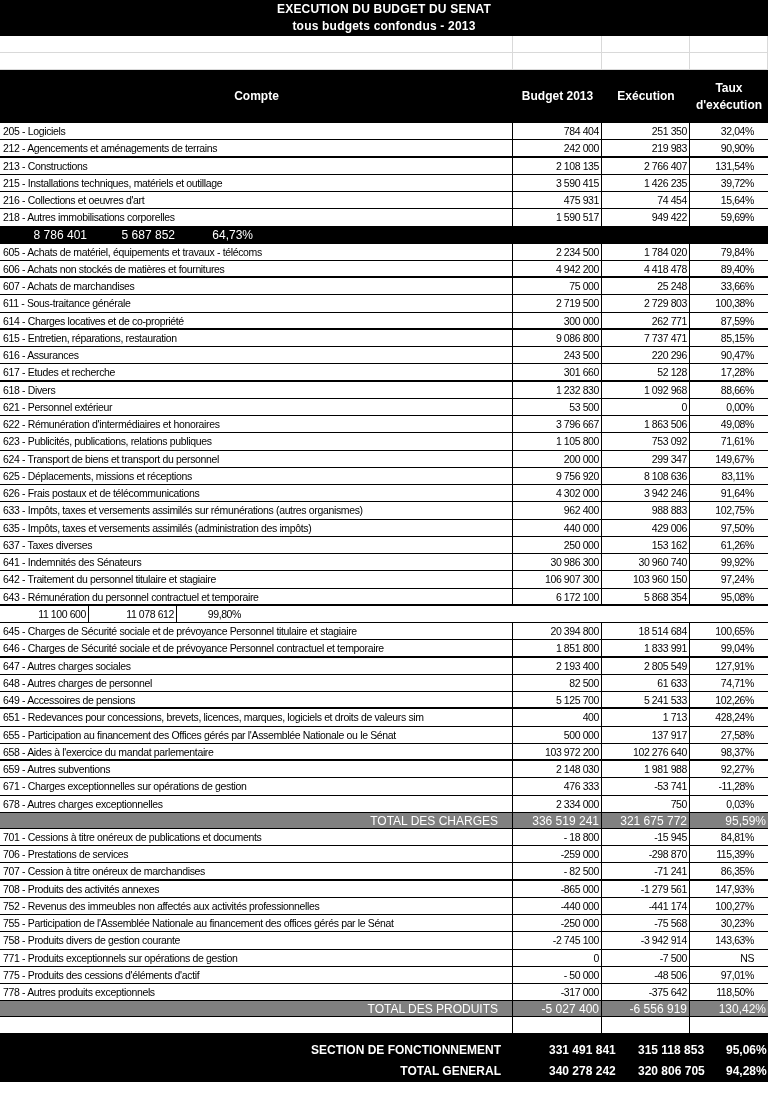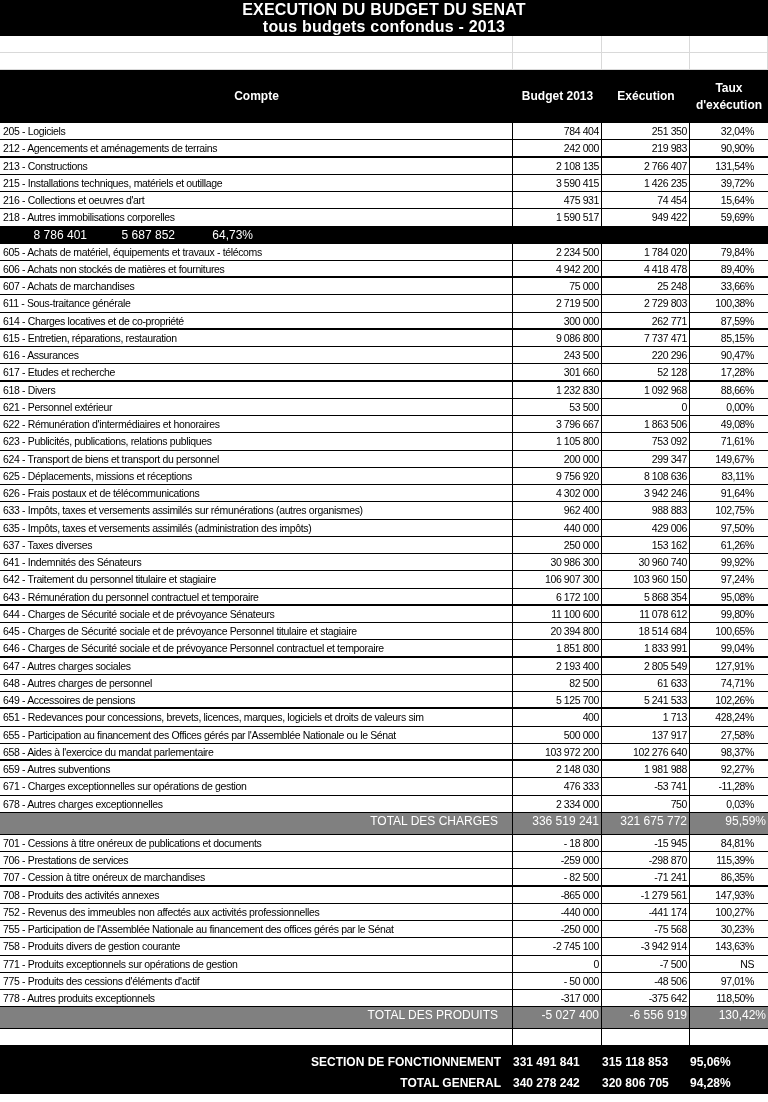--- a/index.html
+++ b/index.html
@@ -1,48 +1,48 @@
 <!DOCTYPE html>
 <html><head>
 <meta charset="utf-8">
 <style>
   html, body { margin: 0; padding: 0; background: #ffffff; }
   body { width: 768px; height: 1102px; overflow: hidden; font-family: "Liberation Sans", sans-serif; color: #000; }
-  .title-block { background: #000; color: #fff; height: 36px; text-align: center; font-size: 16px; font-weight: bold; line-height: 17px; padding-top: 1px; box-sizing: border-box; }
+  .title-block { background: #000; color: #fff; height: 36px; text-align: center; font-size: 12px; font-weight: bold; line-height: 17px; padding-top: 1px; box-sizing: border-box; }
   .title-block div { letter-spacing: 0.2px; }
   .blank-row { display: flex; height: 17px; border-bottom: 1px solid #d9d9d9; box-sizing: border-box; }
   .blank-row .c { border-right: 1px solid #d9d9d9; box-sizing: border-box; }
   .col-label { width: 513px; }
   .col-b { width: 89px; }
   .col-e { width: 88px; }
   .col-t { width: 78px; }
   .header-row { display: flex; height: 53px; background: #000; color: #fff; font-weight: bold; font-size: 12px; }
   .header-row > div { display: flex; align-items: center; justify-content: center; text-align: center; box-sizing: border-box; line-height: 17px; }
   .table { }
   .row { display: flex; height: 17.25px; border-bottom: 1px solid #000; box-sizing: border-box; font-size: 10.5px; font-family: "Liberation Sans Narrow", "Liberation Sans", sans-serif; }
   .row.thick { border-bottom: 2px solid #000; }
   .row > div { box-sizing: border-box; white-space: nowrap; overflow: hidden; line-height: 16px; }
   .row .col-label { padding-left: 3px; border-right: 1px solid #000; letter-spacing: -0.35px; }
   .row .col-b, .row .col-e { text-align: right; padding-right: 2px; border-right: 1px solid #000; letter-spacing: -0.4px; }
   .row .col-t { text-align: right; padding-right: 14px; letter-spacing: -0.4px; }
   .sub-black { display: flex; height: 17px; background: #000; color: #fff; font-size: 12px; box-sizing: border-box; }
   .sub-black > div { line-height: 17px; box-sizing: border-box; white-space: nowrap; }
   .sub-black .col-label { text-align: right; padding-right: 14px; }
   .sub-black .col-b, .sub-black .col-e, .sub-black .col-t { text-align: right; padding-right: 2px; }
-  .sub-gray { display: flex; height: 22px; background: #808080; color: #fff; font-size: 12px; border-bottom: 1px solid #000; box-sizing: border-box; }
+  .sub-gray { display: flex; height: 16px; background: #808080; color: #fff; font-size: 12px; border-bottom: 1px solid #000; box-sizing: border-box; }
   .sub-gray > div { line-height: 16px; box-sizing: border-box; white-space: nowrap; }
   .sub-gray .col-label { text-align: right; padding-right: 14px; border-right: 1px solid #000; }
   .sub-gray .col-b, .sub-gray .col-e { text-align: right; padding-right: 2px; border-right: 1px solid #000; }
   .sub-gray .col-t { text-align: right; padding-right: 2px; }
   .spacer-row { display: flex; height: 17px; border-bottom: 1px solid #000; box-sizing: border-box; background: #fff; }
   .spacer-row > div { border-right: 1px solid #000; box-sizing: border-box; }
   .spacer-row .col-t { border-right: none; }
   .footer { background: #000; color: #fff; font-weight: bold; font-size: 12px; height: 48px; padding-top: 6px; box-sizing: border-box; }
   .footer .frow { display: flex; height: 21px; }
-  .footer .frow > div { line-height: 21px; white-space: nowrap; box-sizing: border-box; }
+  .footer .frow > div { line-height: 21px; white-space: nowrap; box-sizing: border-box; padding-left: 36px; }
   .footer .col-label { text-align: right; padding-right: 12px; }
   .footer .col-b, .footer .col-e, .footer .col-t { padding-right: 4px; }
 </style>
 </head>
 <body>
 
 <div class="title-block">
   <div>EXECUTION DU BUDGET DU SENAT</div>
   <div>tous budgets confondus - 2013</div>
 </div>
@@ -234,21 +234,20 @@
         <div class="col-e">103 960 150</div>
         <div class="col-t">97,24%</div>
       </div>
       <div class="row thick">
         <div class="col-label">643 - Rémunération du personnel contractuel et temporaire</div>
         <div class="col-b">6 172 100</div>
         <div class="col-e">5 868 354</div>
         <div class="col-t">95,08%</div>
       </div>
       <div class="row">
-        <div class="col-label">644 - Charges de Sécurité sociale et de prévoyance Sénateurs</div>
         <div class="col-b">11 100 600</div>
         <div class="col-e">11 078 612</div>
         <div class="col-t">99,80%</div>
       </div>
       <div class="row">
         <div class="col-label">645 - Charges de Sécurité sociale et de prévoyance Personnel titulaire et stagiaire</div>
         <div class="col-b">20 394 800</div>
         <div class="col-e">18 514 684</div>
         <div class="col-t">100,65%</div>
       </div>

